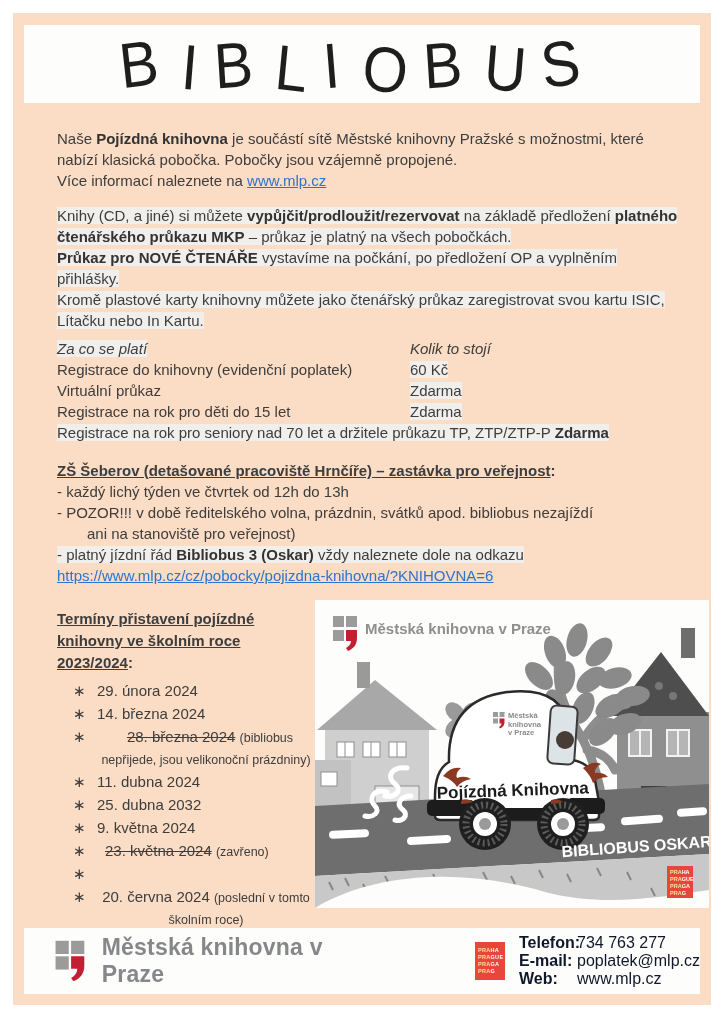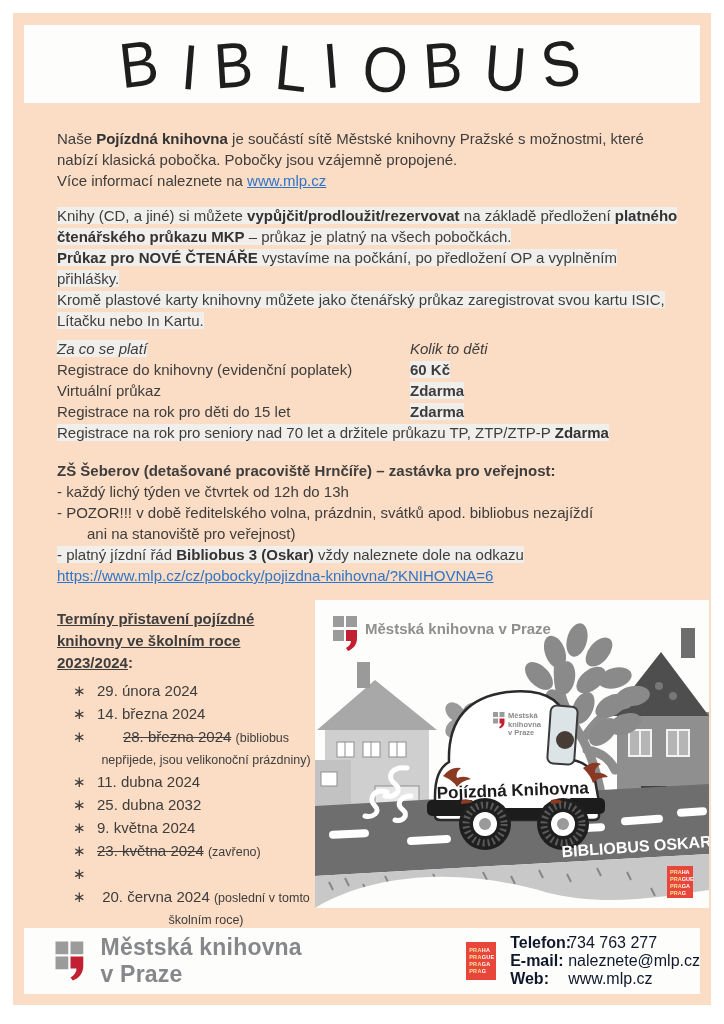--- a/index.html
+++ b/index.html
@@ -14,35 +14,35 @@
   .sec-seberov{top:447px;}
   .bottom-row{position:absolute;left:44px;top:585px;width:652px;}
   .dates-col{position:absolute;left:0;top:10px;width:258px;font-size:15px;}
   .illu-box{position:absolute;left:258px;top:2px;width:394px;height:308px;}
   b{color:#333;}
   .hl{background:#f1efec;}
   a.link{color:#2e74c9;text-decoration:underline;cursor:pointer;}
   
   .ptable .trow{display:flex;height:21px;align-items:flex-end;}
   .ptable .c1{width:353px;}
-  .ptable .c2{font-weight:bold;}
+  .ptable .c2{font-weight:normal;}
   .ptable .th{font-style:italic;font-weight:normal;}
   .ptable .inline-row{height:21px;}
   
   .seb-h{font-weight:bold;}
-  .seb-h .u{}
+  .seb-h .u{text-decoration:underline;}
   .hang{padding-left:6px;text-indent:-6px;}
   
   .sch-h{font-weight:bold;text-decoration:underline;line-height:22px;width:230px;display:inline;}
   .sch-colon{font-weight:bold;}
   .sch-list{margin-top:6px;}
   .sch-item{display:flex;margin-bottom:1px;}
   .sch-bullet{width:24px;padding-left:16px;flex:none;line-height:22px;color:#3d3d3d;}
   .sch-text{line-height:22px;text-align:center;}
-  .struck .d{text-decoration:line-through;}
+  .struck .d{text-decoration:line-through;margin-left:8px;}
   .note{font-size:12.5px;line-height:17px;}
   
   .footer{position:absolute;left:11px;top:915px;width:676px;height:66px;background:#fdfdfb;
           display:flex;align-items:center;}
   .f-org{font-size:23px;font-weight:bold;color:#85878a;margin-left:12px;letter-spacing:0.2px;}
   .f-contacts{margin-left:14px;font-size:16px;line-height:18px;color:#0f172a;}
   .f-contacts .row{display:flex;}
   .f-contacts .lab{font-weight:bold;width:58px;}
   .prague-box{width:30px;height:38px;background:#e8463a;margin-left:148px;flex:none;
               display:flex;flex-direction:column;justify-content:center;padding:2px 0 2px 3px;box-sizing:border-box;}
@@ -70,21 +70,21 @@
     </div>
 
     <div class="sec sec1">
       <span>Naše </span><b>Pojízdná knihovna</b><span> je součástí sítě Městské knihovny Pražské s možnostmi, které nabízí klasická pobočka. Pobočky jsou vzájemně propojené.</span><br>
       <span>Více informací naleznete na </span><a class="link">www.mlp.cz</a>
     </div>
 
     <div class="sec sec-table ptable">
       <div class="trow">
         <div class="c1 th"><span class="hl">Za co se platí</span></div>
-        <div class="c2 th" style="font-weight:normal">Kolik to děti</div>
+        <div class="c2 th" style="font-weight:normal">Kolik to stojí</div>
       </div>
       <div class="trow">
         <div class="c1">Registrace do knihovny (evidenční poplatek)</div>
         <div class="c2"><span class="hl">60 Kč</span></div>
       </div>
       <div class="trow">
         <div class="c1">Virtuální průkaz</div>
         <div class="c2"><span class="hl">Zdarma</span></div>
       </div>
       <div class="trow">
@@ -330,21 +330,21 @@
         <div class="pr"><span class="pl">PRA</span><span class="pg">GA</span></div>
         <div class="pr"><span class="pl">PRA</span><span class="pg">G</span></div>
       </div>
       <div class="f-contacts">
         <div class="row">
             <span class="lab">Telefon:</span>
             <span>734 763 277</span>
           </div>
         <div class="row">
             <span class="lab">E-mail:</span>
-            <span>naleznete@mlp.cz</span>
+            <span>poplatek@mlp.cz</span>
           </div>
         <div class="row">
             <span class="lab">Web:</span>
             <span>www.mlp.cz</span>
           </div>
       </div>
     </div>
 
   </div>
 </div>

